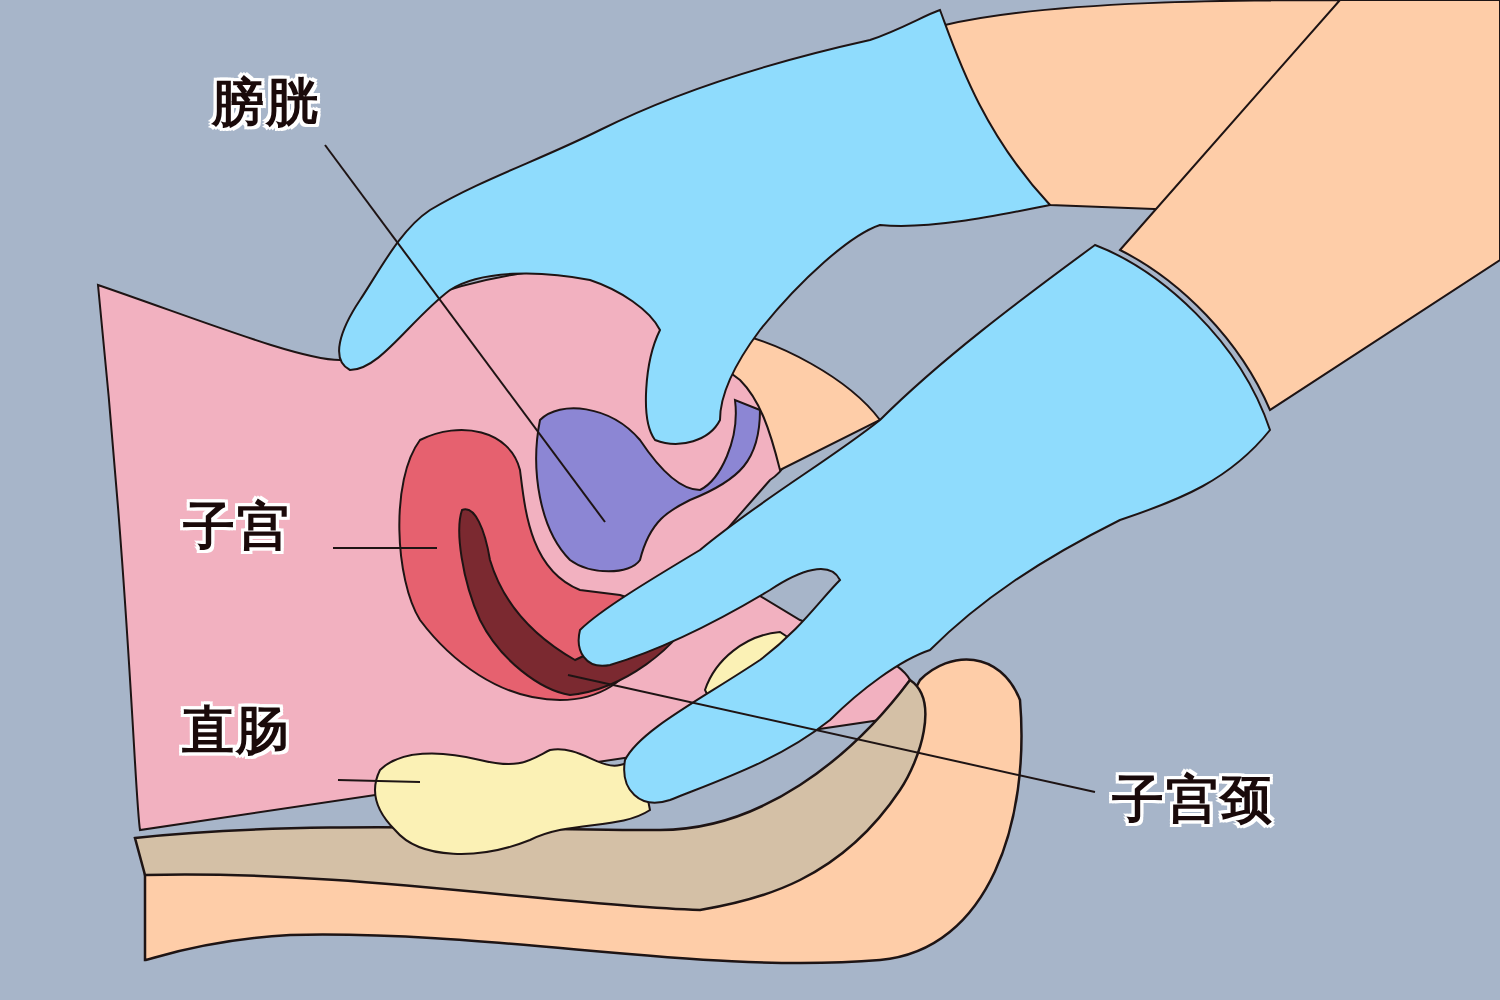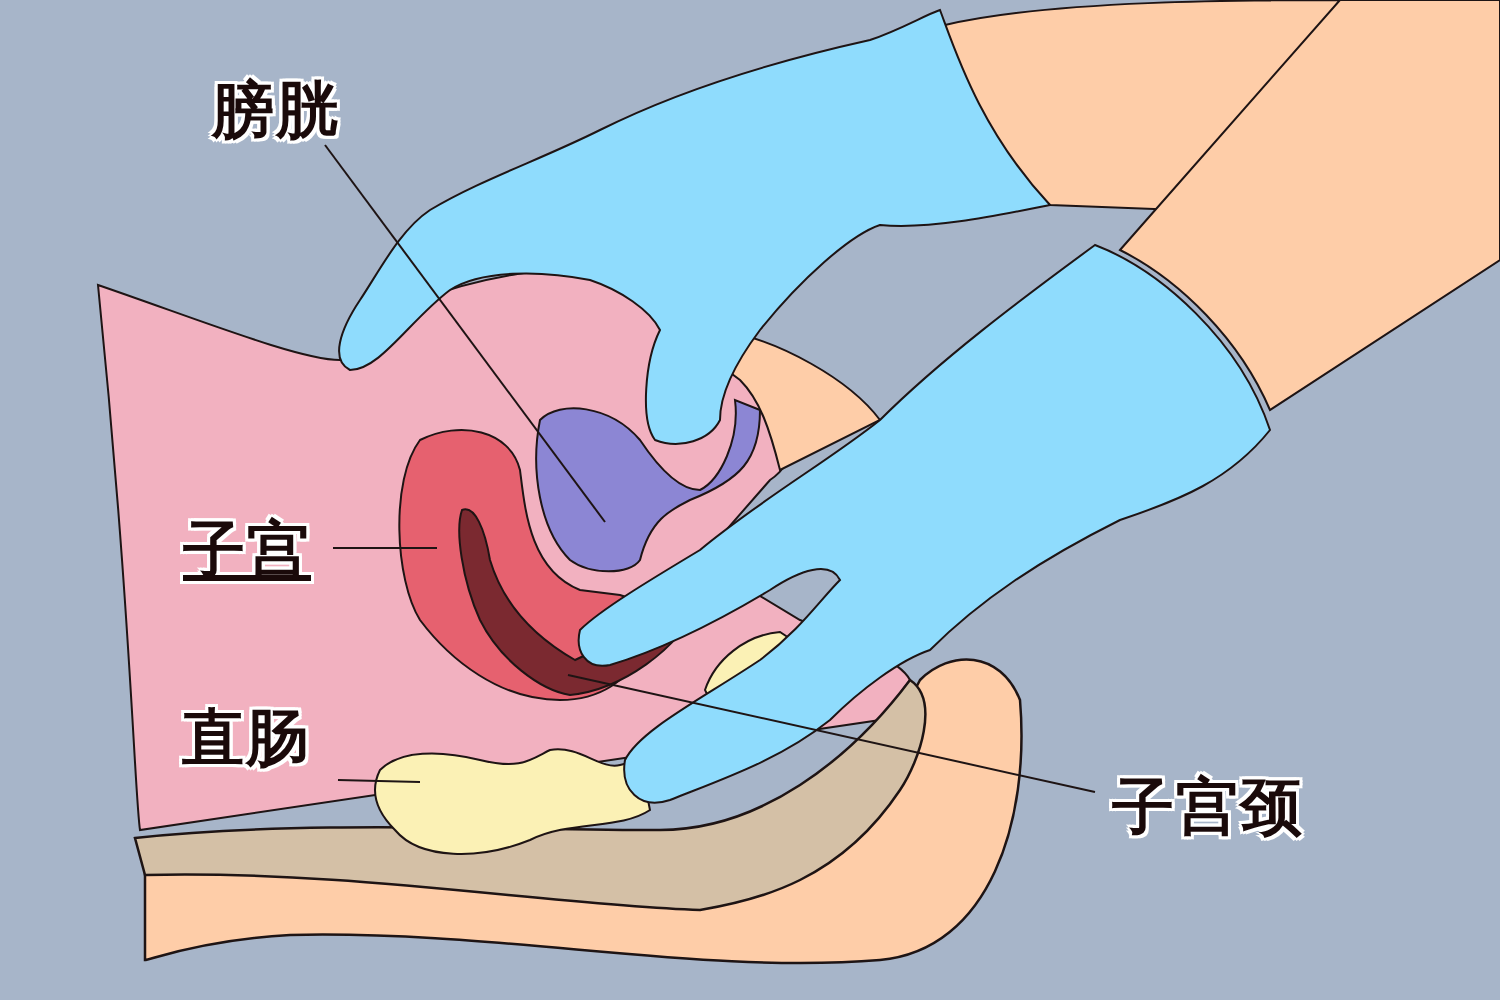--- a/index.html
+++ b/index.html
@@ -1,18 +1,18 @@
 <!DOCTYPE html>
 <html><head>
 <meta charset="utf-8">
 <style>
   html, body { margin:0; padding:0; }
   body { width:1500px; height:1000px; overflow:hidden; background:#a7b5c9; position:relative; font-family:"DejaVu Sans", sans-serif; }
   svg.art { position:absolute; left:0; top:0; }
-  .label { position:absolute; font-size:62px; font-weight:bold; color:#1a0a0a; letter-spacing:2px;
+  .label { position:absolute; font-size:52px; font-weight:bold; color:#1a0a0a; letter-spacing:2px;
     text-shadow: -3px -3px 0 #fff, 3px -3px 0 #fff, -3px 3px 0 #fff, 3px 3px 0 #fff, 0 3px 0 #fff, 0 -3px 0 #fff, 3px 0 0 #fff, -3px 0 0 #fff; }
 </style>
 </head>
 <body>
 
 <svg class="art" width="1500" height="1000" viewBox="0 0 1500 1000">
 
   <path d="M98,285 C200,320 300,360 340,360 L420,300 C470,280 560,260 640,270 C700,280 740,320 760,360 L780,390 C800,420 800,460 770,480 L700,560 L800,620 C850,640 900,660 910,680 L880,720 L140,830 C135,800 130,600 98,285 Z" fill="#f2b1c0" stroke="#1e1414" stroke-width="2"></path>
 
   <path d="M145,870 C300,850 500,880 700,880 C800,880 880,760 920,680 C950,650 1000,650 1020,700 C1030,820 990,950 880,960 C700,975 500,930 290,935 C200,940 150,960 145,960 Z" fill="#fecda8" stroke="#1e1414" stroke-width="2.5"></path>
@@ -37,15 +37,15 @@
 
   <path d="M1095,245 C1160,270 1240,340 1270,430 C1230,480 1180,500 1120,520 C1040,560 980,600 930,650 C900,660 860,690 830,720 C780,760 720,780 670,800 C640,810 620,790 625,760 C640,730 700,700 760,660 C800,630 820,600 840,580 C830,560 800,570 770,590 C720,620 660,650 610,665 C585,670 575,650 580,630 C600,610 650,580 700,550 C760,500 830,460 880,420 C940,360 1020,300 1095,245 Z" fill="#8fdcfd" stroke="#1e1414" stroke-width="2"></path>
 
   <line x1="325" y1="145" x2="605" y2="522" stroke="#1e1414" stroke-width="2"></line>
   <line x1="333" y1="548" x2="437" y2="548" stroke="#1e1414" stroke-width="2"></line>
   <line x1="338" y1="780" x2="420" y2="782" stroke="#1e1414" stroke-width="2"></line>
   <line x1="568" y1="675" x2="1095" y2="792" stroke="#1e1414" stroke-width="2"></line>
 </svg>
 
 <div class="label" style="left:212px; top:68px;">膀胱</div>
-<div class="label" style="left:183px; top:508px;text-decoration:underline;">子宫</div>
+<div class="label" style="left:183px; top:492px;">子宫</div>
 <div class="label" style="left:182px; top:696px;">直肠</div>
 <div class="label" style="left:1112px; top:765px;">子宫颈</div>
 
 </body></html>

